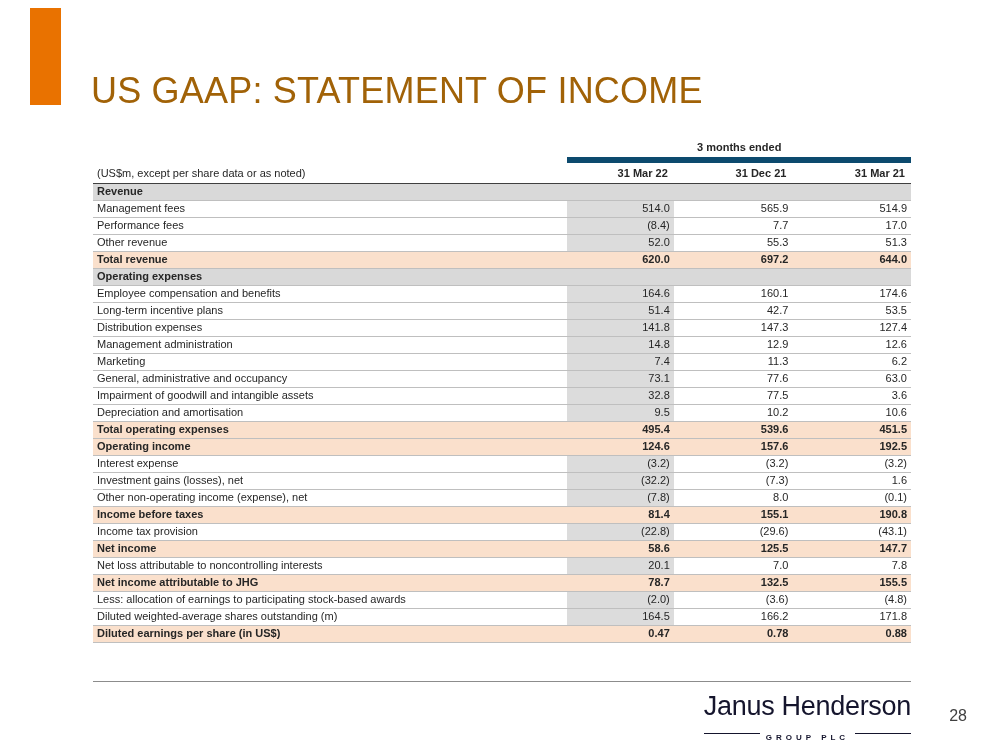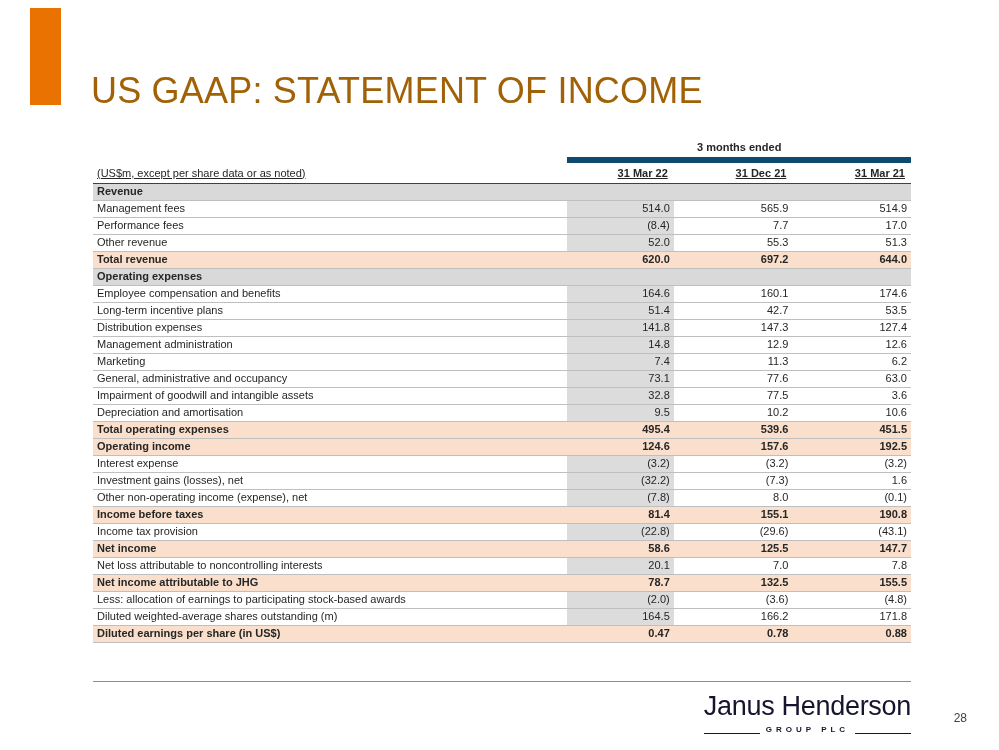--- a/index.html
+++ b/index.html
@@ -70,21 +70,20 @@
     padding-bottom:3px !important;
   }
   .units-note {
     text-align:left;
     font-weight:normal;
     padding-top:4px !important;
     padding-bottom:3px !important;
   }
   thead tr.col-header-row th, thead tr.col-header-row td {
     border-bottom:1.5px solid #404040;
-    text-decoration:underline;
   }
 
   tbody td { border-bottom:1px solid #bfbfbf; }
 
   td.num-cell { text-align:right; padding-right:6px; }
 
   tr.row-section { background:var(--section-bg,#D9D9D9); }
   tr.row-section td.label-cell { font-weight:bold; }
 
   tr.row-total { background:var(--total-bg,#FAE0CC); }
@@ -109,41 +108,41 @@
   .logo-name {
     font-size:27px;
     color:#15152d;
     letter-spacing:-0.3px;
     line-height:28px;
     white-space:nowrap;
     text-align:center;
   }
   .logo-sub {
     display:flex;
-    align-items:flex-end;
+    align-items:flex-start;
     gap:6px;
-    margin-top:5px;
+    margin-top:13px;
   }
   .logo-sub .rule {
     flex:1;
     border-top:1px solid #15152d;
   }
   .logo-sub .sub-text {
     font-size:8px;
     letter-spacing:4px;
     color:#15152d;
     font-weight:bold;
     white-space:nowrap;
   }
 
   .page-number {
     position:absolute;
     right:32px;
     bottom:25px;
-    font-size:12px;
+    font-size:16px;
     color:#404040;
   }
 </style>
 </head>
 <body>
 
 <div class="accent-bar"></div>
 
 <h1 class="page-title">US GAAP: STATEMENT OF INCOME</h1>
 

